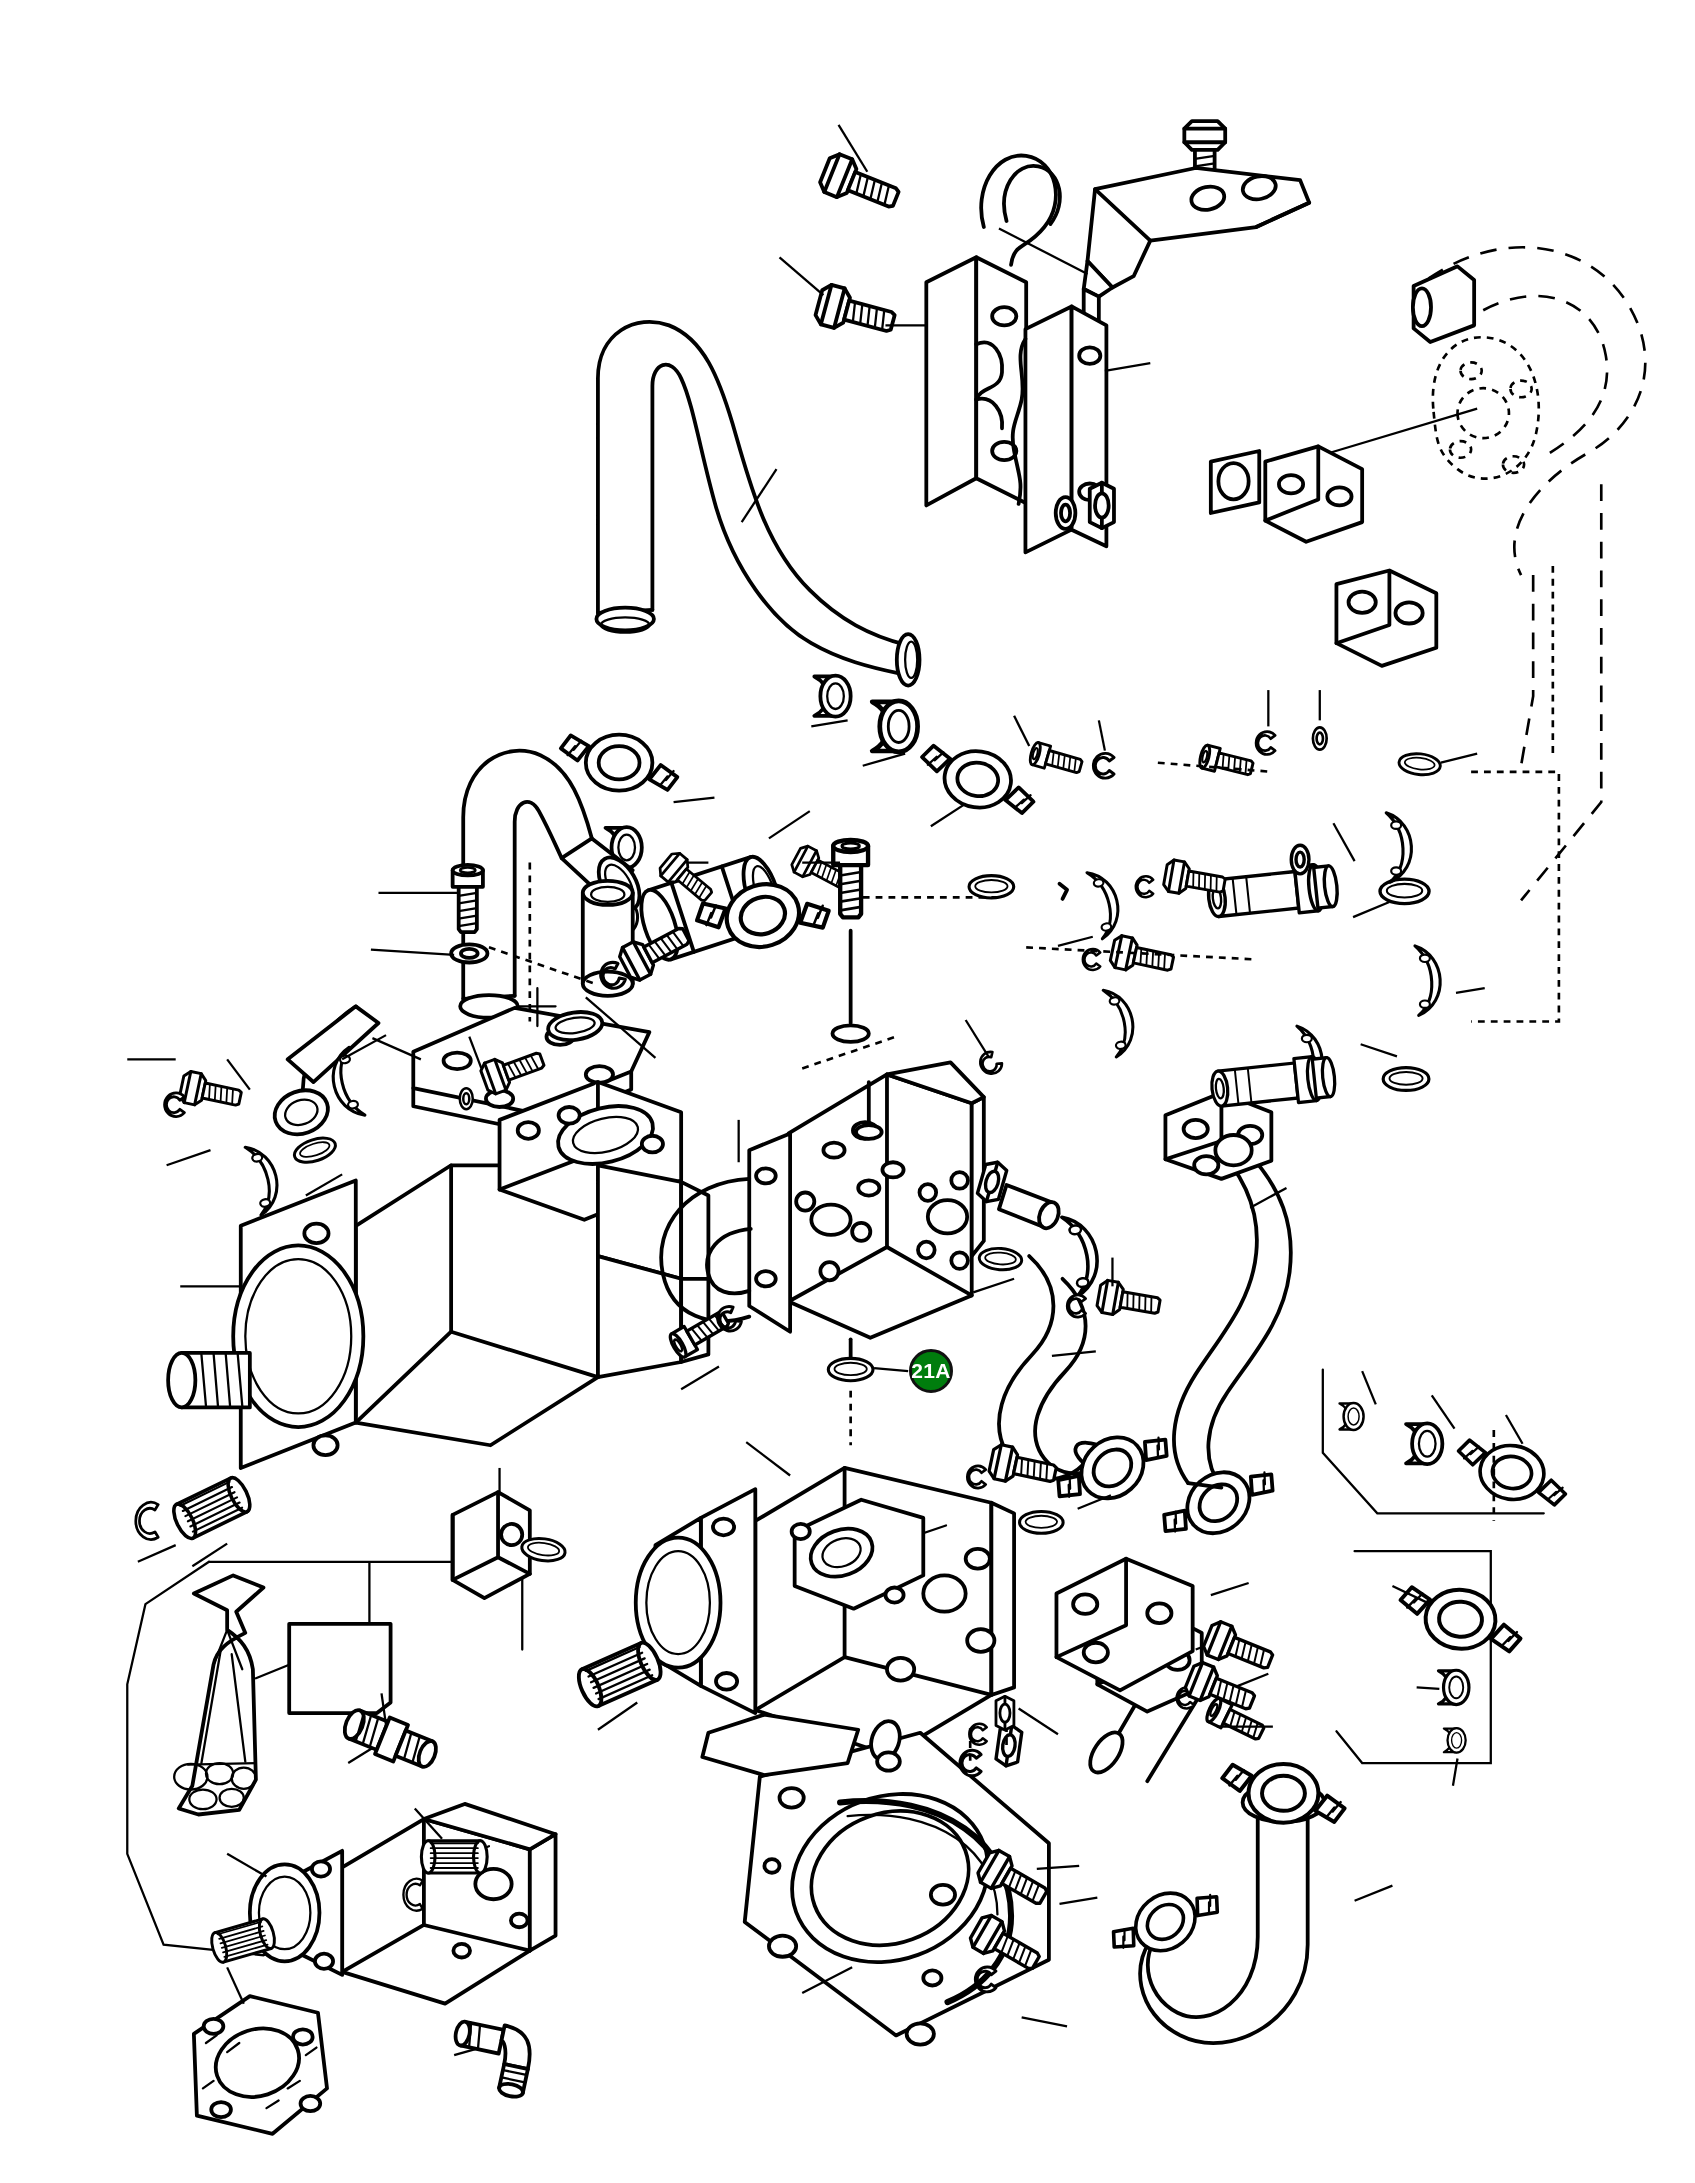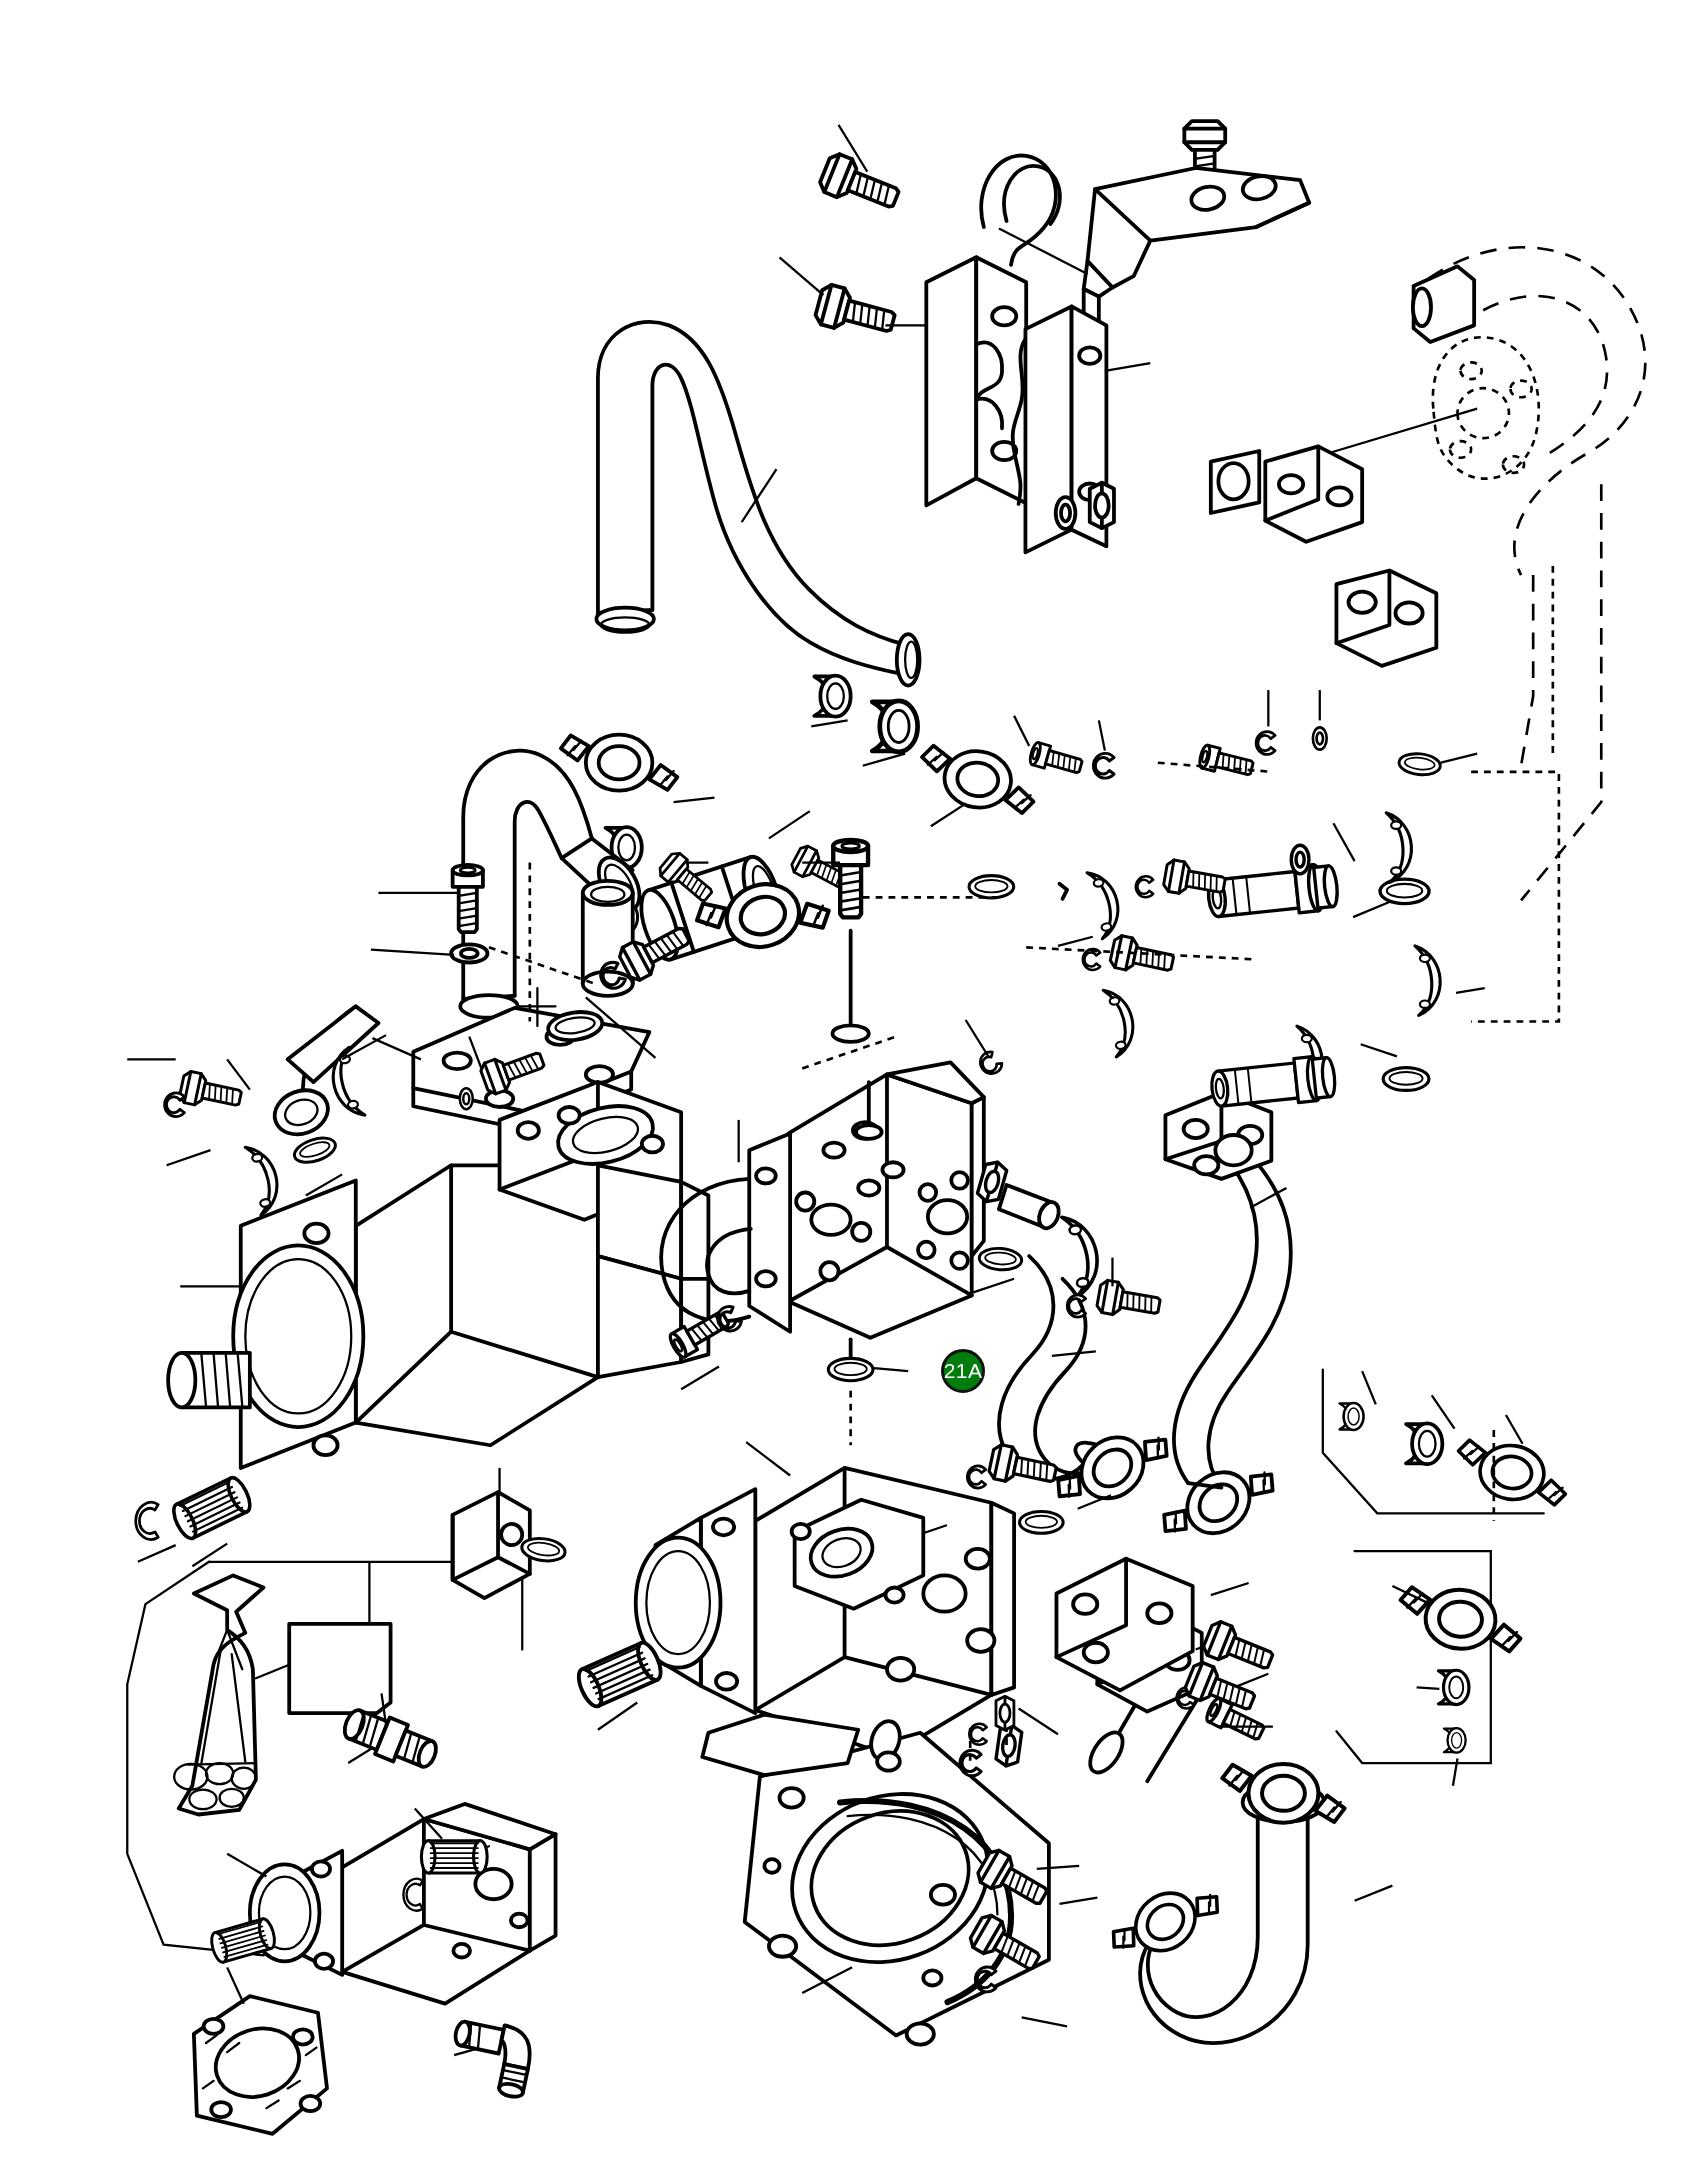--- a/index.html
+++ b/index.html
@@ -1,21 +1,21 @@
 <!DOCTYPE html>
 <html style="font-size:12px"><head>
 <meta charset="utf-8">
 <style>
   html,body{margin:0;padding:0;background:#ffffff;}
   body{font-family:"Liberation Sans",sans-serif;}
   #page{position:relative;width:1696px;height:2183px;background:#fff;overflow:hidden;}
   #art{position:absolute;inset:0;width:1696px;height:2183px;}
   .callout{position:absolute;border-radius:50%;display:flex;align-items:center;
-           justify-content:center;color:#fff;font-weight:400;letter-spacing:0.4px;
-           font-family:"Liberation Sans",sans-serif;margin-left:32px;}
+           justify-content:center;color:#fff;font-weight:700;letter-spacing:0.4px;
+           font-family:"Liberation Sans",sans-serif;}
 </style>
 </head>
 <body>
 
 <div id="page">
 
   <svg id="art" viewBox="0 0 2241 2885" xmlns="http://www.w3.org/2000/svg">
     <defs>
       <style>
         .ln{fill:none;stroke:#000;stroke-width:5;stroke-linecap:round;stroke-linejoin:round;}

